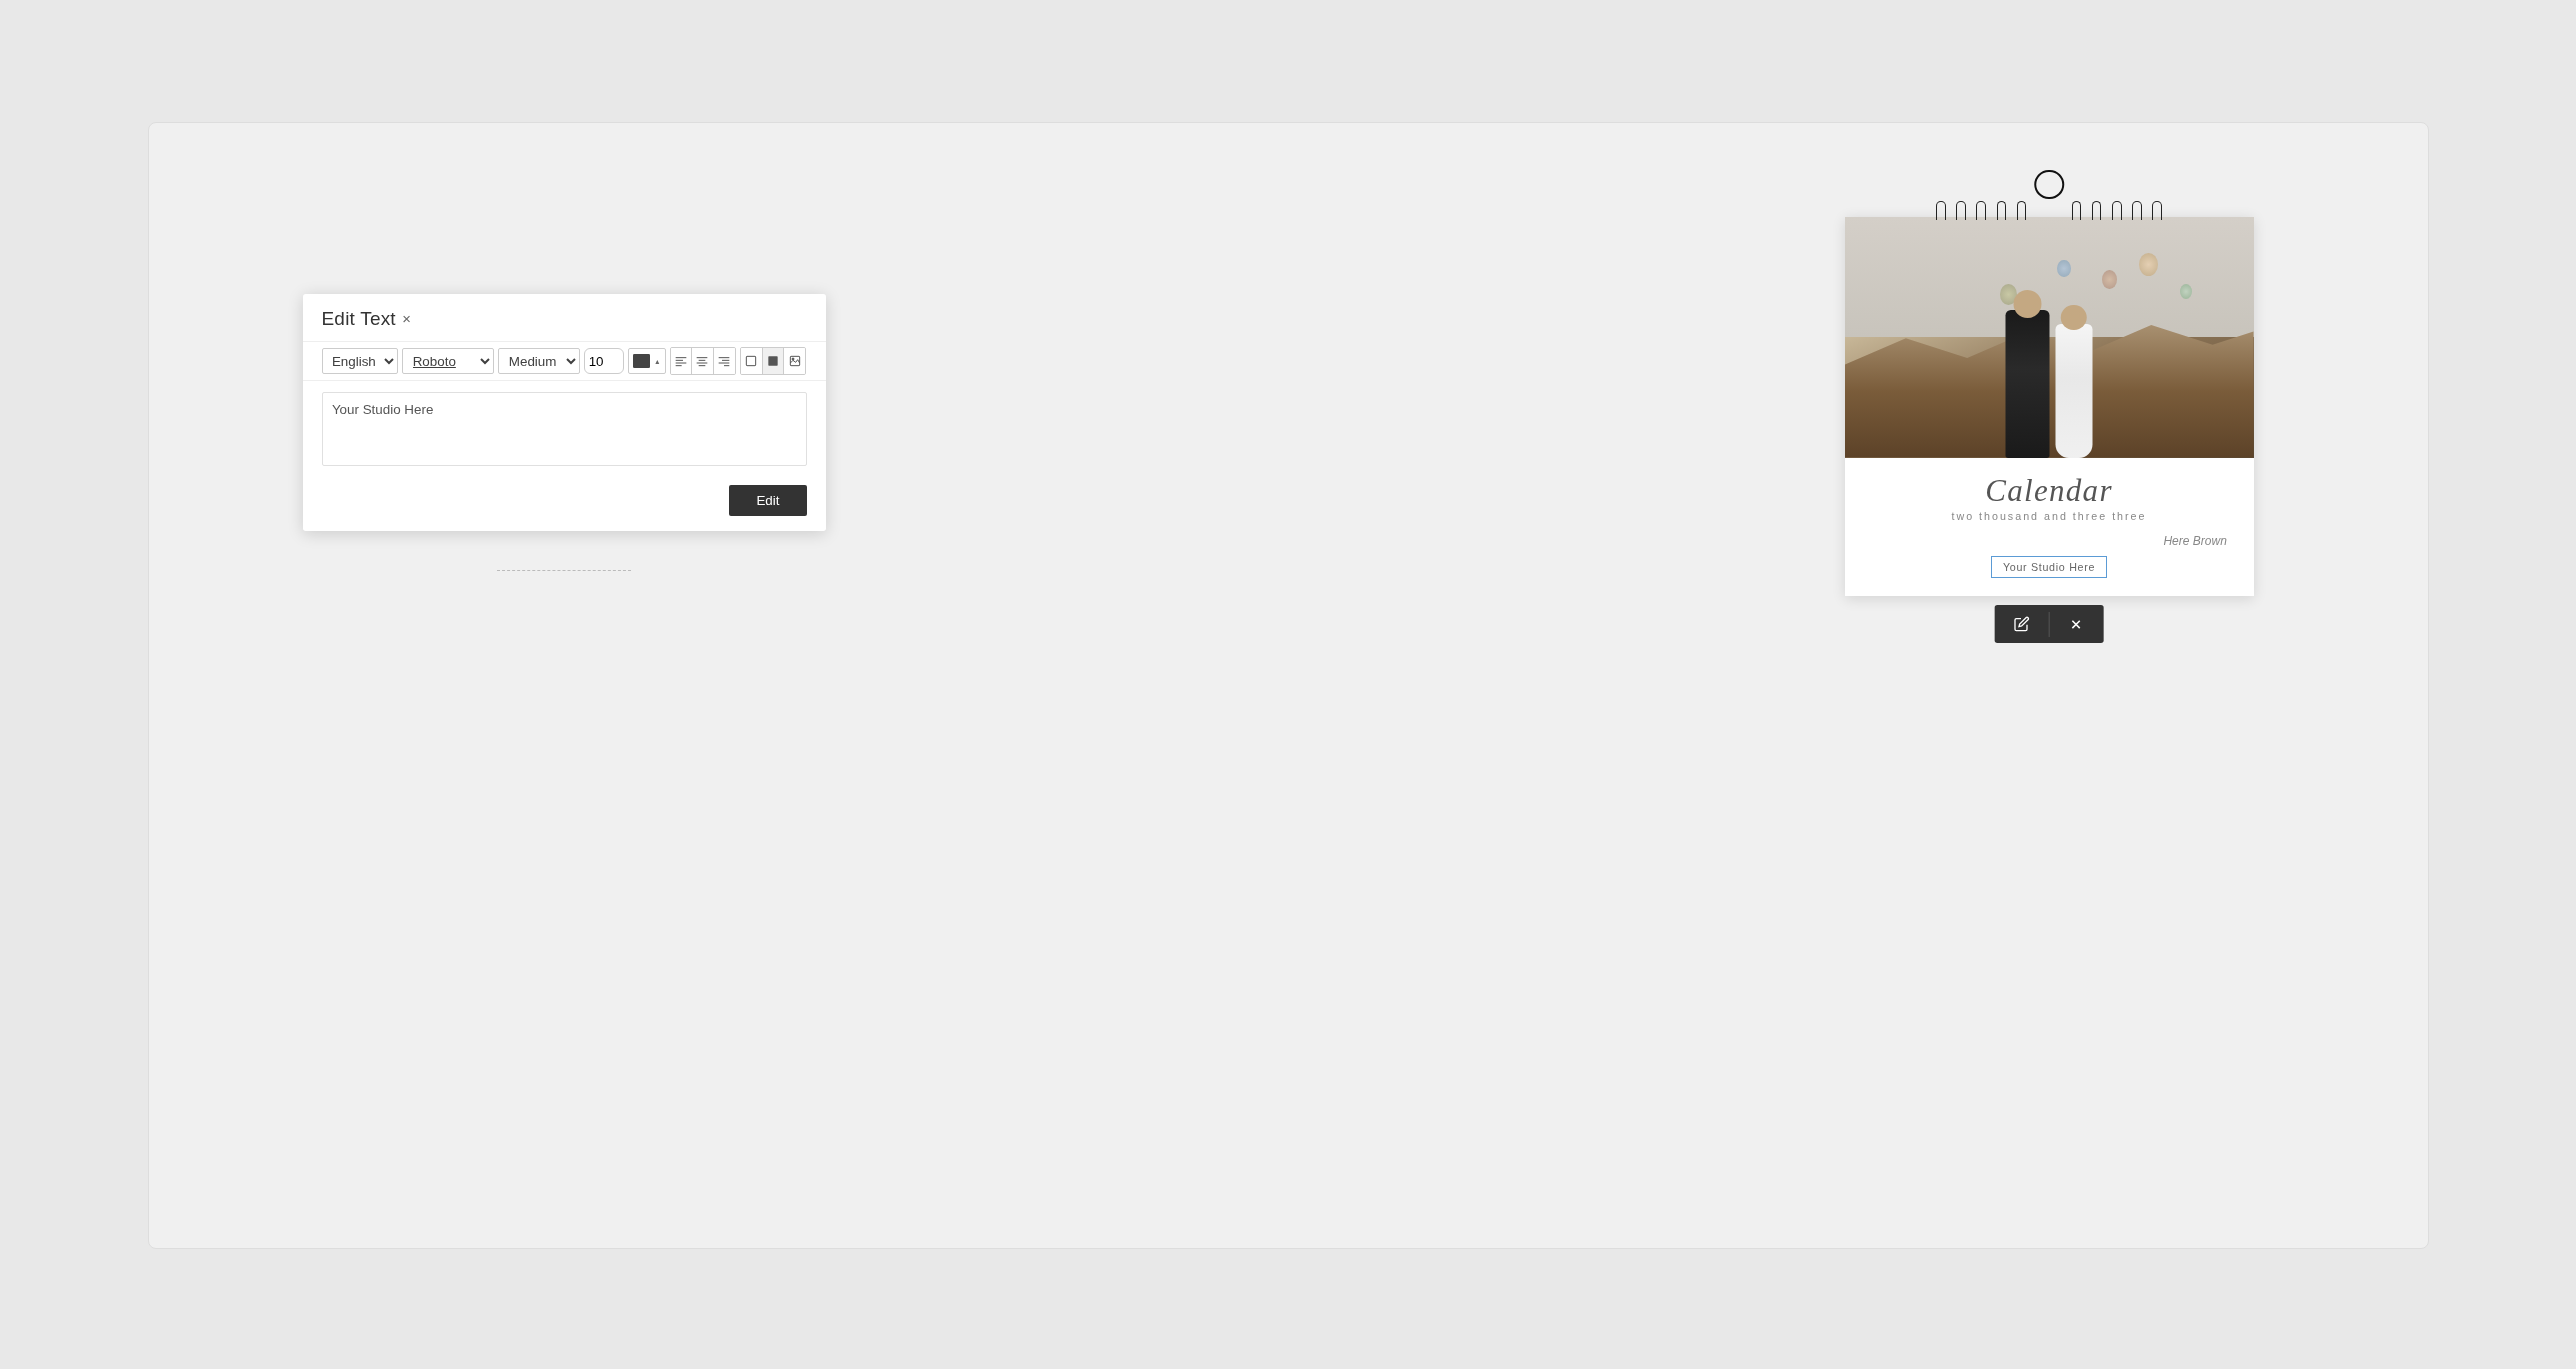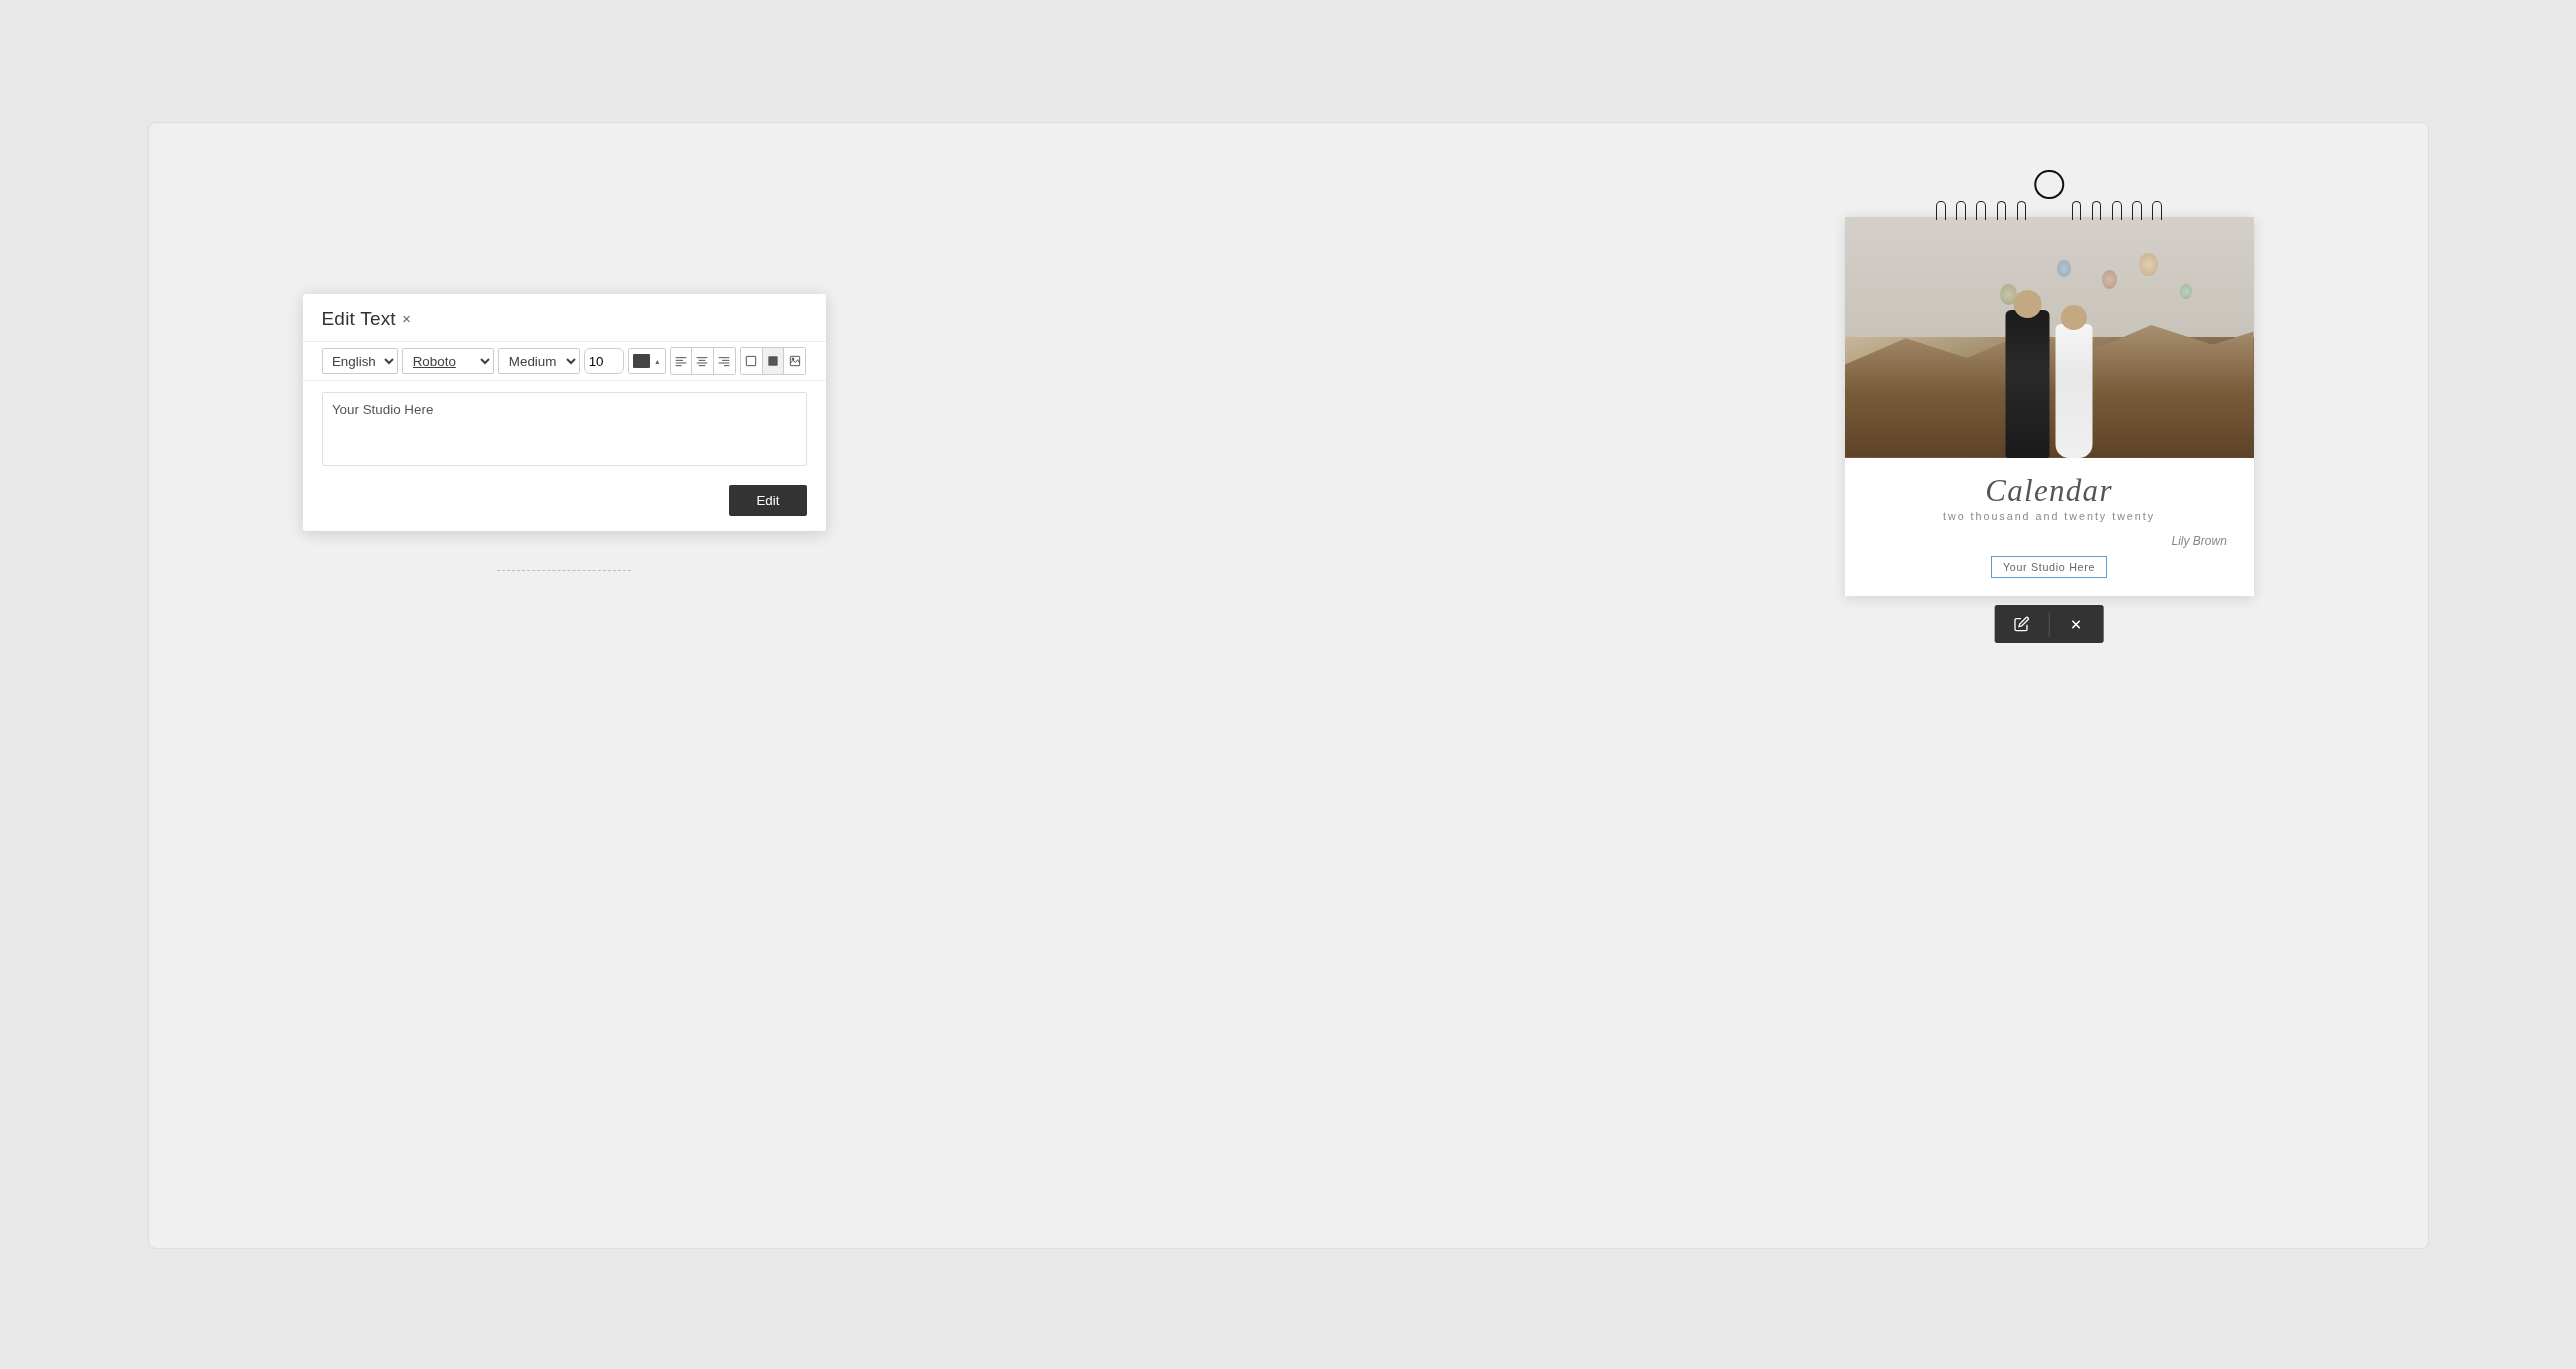--- a/index.html
+++ b/index.html
@@ -531,22 +531,22 @@
       <div class="photo-ground"></div>
 
       <div class="couple">
         <div class="person-man"></div>
         <div class="person-woman"></div>
       </div>
     </div>
 
     <div class="calendar-text-section">
       <div class="calendar-script-title">Calendar</div>
-      <div class="calendar-subtitle">two thousand and twenty twenty</div>
-      <div class="calendar-name">Lily Brown</div>
+      <div class="calendar-subtitle">two thousand and three three</div>
+      <div class="calendar-name">Here Brown</div>
       <div class="studio-here-wrapper">
         <div class="studio-here-box">Your Studio Here</div>
       </div>
     </div>
 
     <div class="calendar-actions">
       <button class="action-btn">
         <svg width="16" height="16" viewBox="0 0 24 24" fill="none" stroke="white" stroke-width="2">
           <path d="M11 4H4a2 2 0 0 0-2 2v14a2 2 0 0 0 2 2h14a2 2 0 0 0 2-2v-7"></path>
           <path d="M18.5 2.5a2.121 2.121 0 0 1 3 3L12 15l-4 1 1-4 9.5-9.5z"></path>

